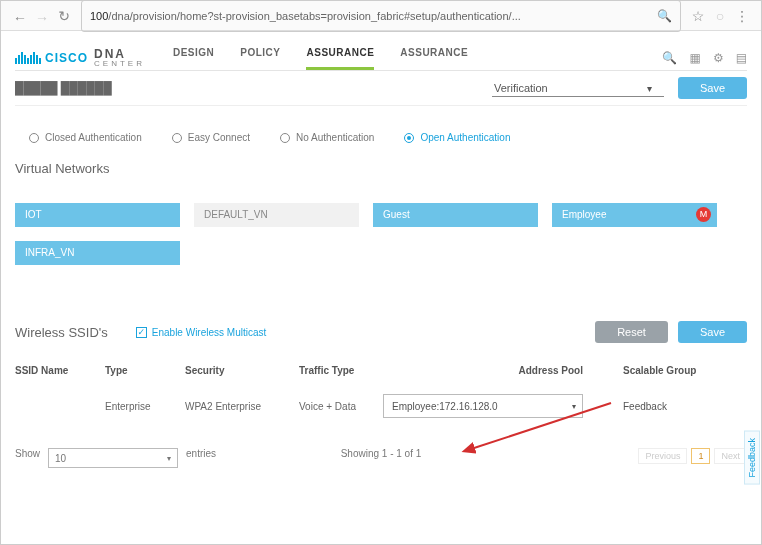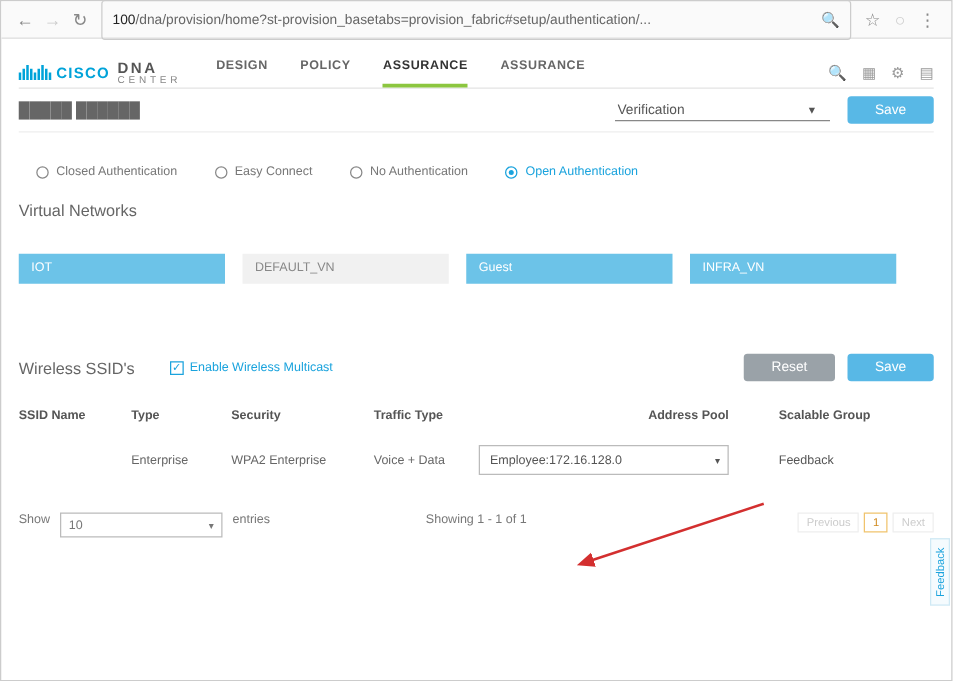--- a/index.html
+++ b/index.html
@@ -158,20 +158,21 @@
             <span class="radiodot"></span>
             <span>Open Authentication</span>
           </label>
     </div>
 
     <div class="vn-title">Virtual Networks</div>
     <div class="vn-grid">
       <div class="vn-chip"><span>IOT</span></div>
       <div class="vn-chip plain"><span>DEFAULT_VN</span></div>
       <div class="vn-chip"><span>Guest</span></div>
+      <div class="vn-chip"><span>Employee</span><span class="badge-m">M</span></div>
       <div class="vn-chip"><span>INFRA_VN</span></div>
     </div>
 
     <div class="ssid-block">
       <div class="ssid-head">
         <h2>Wireless SSID's</h2>
         <div class="multicast">
           <span class="chk">✓</span>
           <span>Enable Wireless Multicast</span>
         </div>

